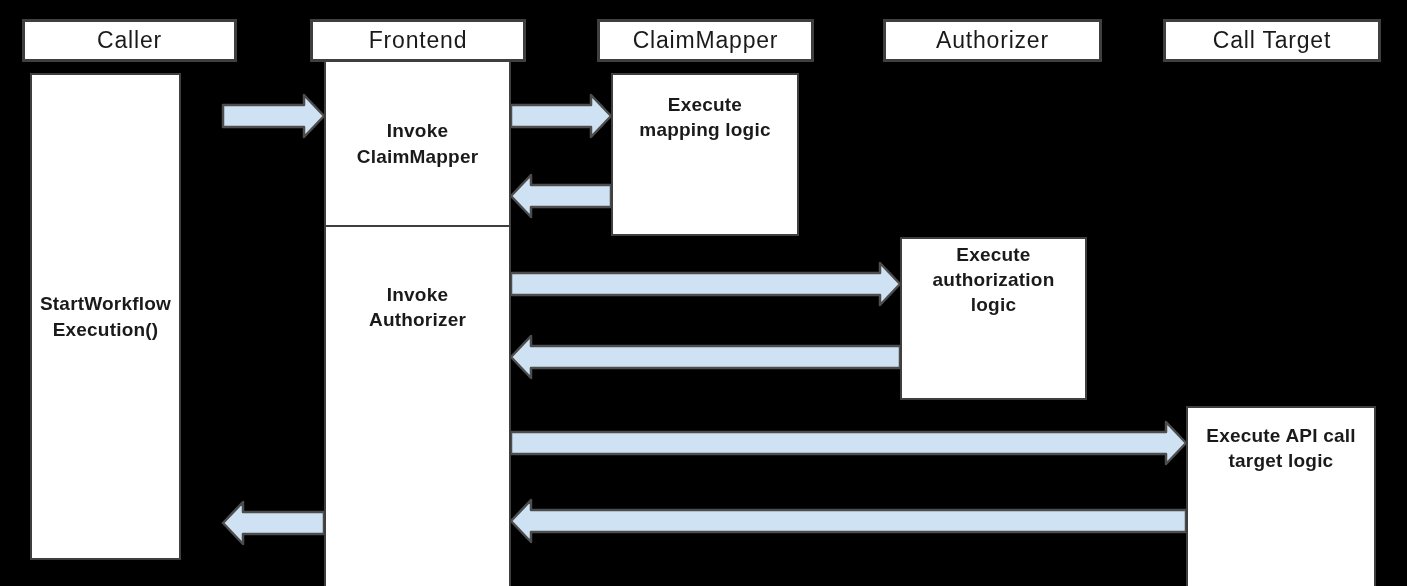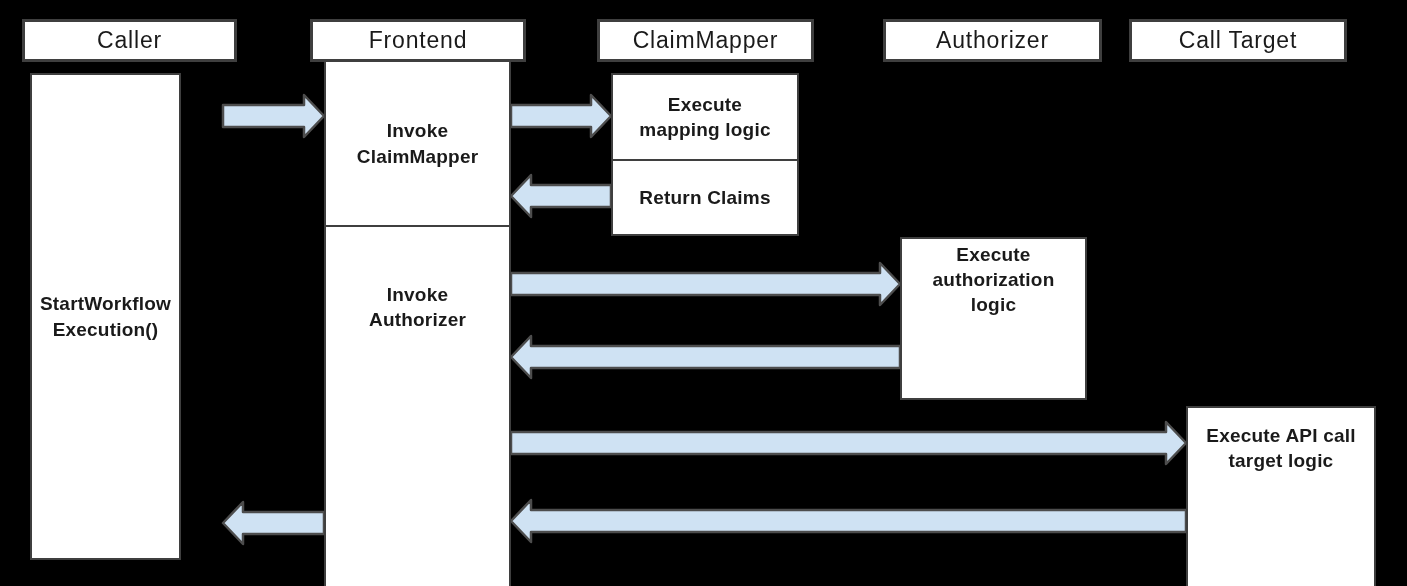--- a/index.html
+++ b/index.html
@@ -76,38 +76,37 @@
     <polygon points="900,346 531,346 531,336 511,357 531,378 531,368 900,368" fill="var(--arrow-fill)" stroke="var(--arrow-stroke)" stroke-width="2.5" stroke-linejoin="round"></polygon>
     <polygon points="511,432 1166,432 1166,422 1186,443 1166,464 1166,454 511,454" fill="var(--arrow-fill)" stroke="var(--arrow-stroke)" stroke-width="2.5" stroke-linejoin="round"></polygon>
     <polygon points="1186,510 531,510 531,500 511,521 531,542 531,532 1186,532" fill="var(--arrow-fill)" stroke="var(--arrow-stroke)" stroke-width="2.5" stroke-linejoin="round"></polygon>
     <polygon points="324,512 243,512 243,502 223,523 243,544 243,534 324,534" fill="var(--arrow-fill)" stroke="var(--arrow-stroke)" stroke-width="2.5" stroke-linejoin="round"></polygon>
   </svg>
 
   <div class="lane-header" style="left:310px; width:216px">Frontend</div>
   <div class="lane-header" style="left:22px; width:215px">Caller</div>
   <div class="lane-header" style="left:597px; width:217px">ClaimMapper</div>
   <div class="lane-header" style="left:883px; width:219px">Authorizer</div>
-  <div class="lane-header" style="left:1129px; width:218px">Call Target</div>
+  <div class="lane-header" style="left:1163px; width:218px">Call Target</div>
 
   <div class="act" style="left:30px; top:73px; width:151px; height:487px">
     <div class="sec" style="top:0; height:100%">StartWorkflow
 Execution()</div>
   </div>
 
   <div class="act" style="left:324px; top:60px; width:187px; height:558px">
     <div class="sec" style="top:0; height:163px">Invoke
 ClaimMapper</div>
     <div class="sec divided" style="top:163px; height:162px">Invoke
 Authorizer</div>
   </div>
 
   <div class="act" style="left:611px; top:73px; width:188px; height:163px">
     <div class="sec" style="top:0; height:84px">Execute
 mapping logic</div>
-    <div class="sec divided" style="top:84px; height:75px">Return Claims</div>
   </div>
 
   <div class="act" style="left:900px; top:237px; width:187px; height:163px">
     <div class="sec" style="top:0; height:81px">Execute
 authorization
 logic</div>
   </div>
 
   <div class="act" style="left:1186px; top:406px; width:190px; height:208px">
     <div class="sec" style="top:0; height:80px">Execute API call

